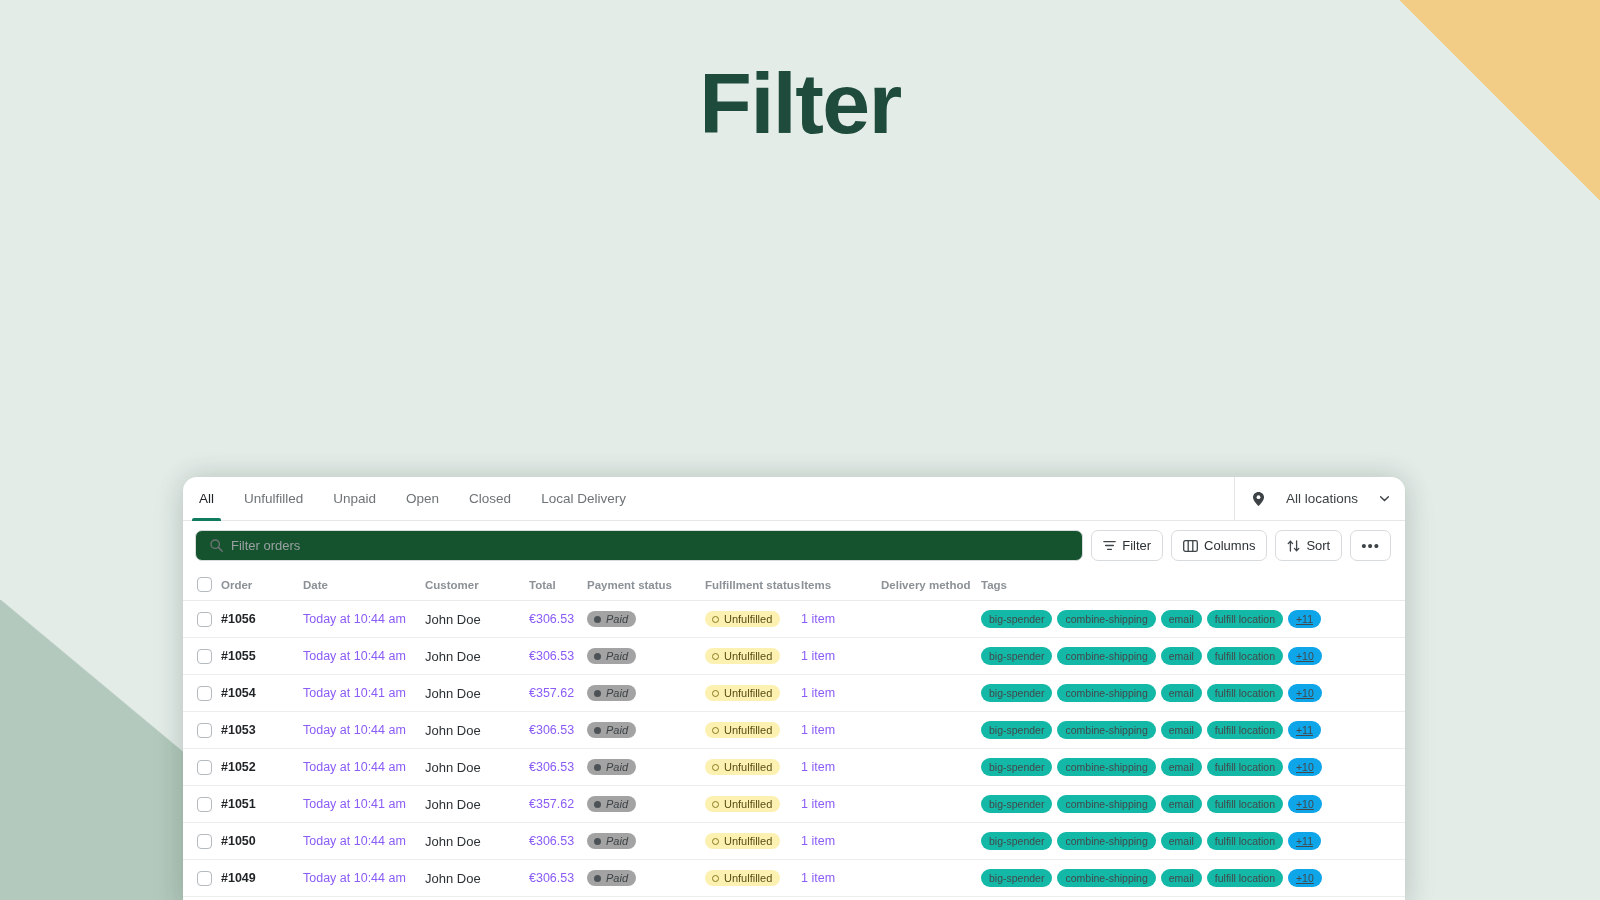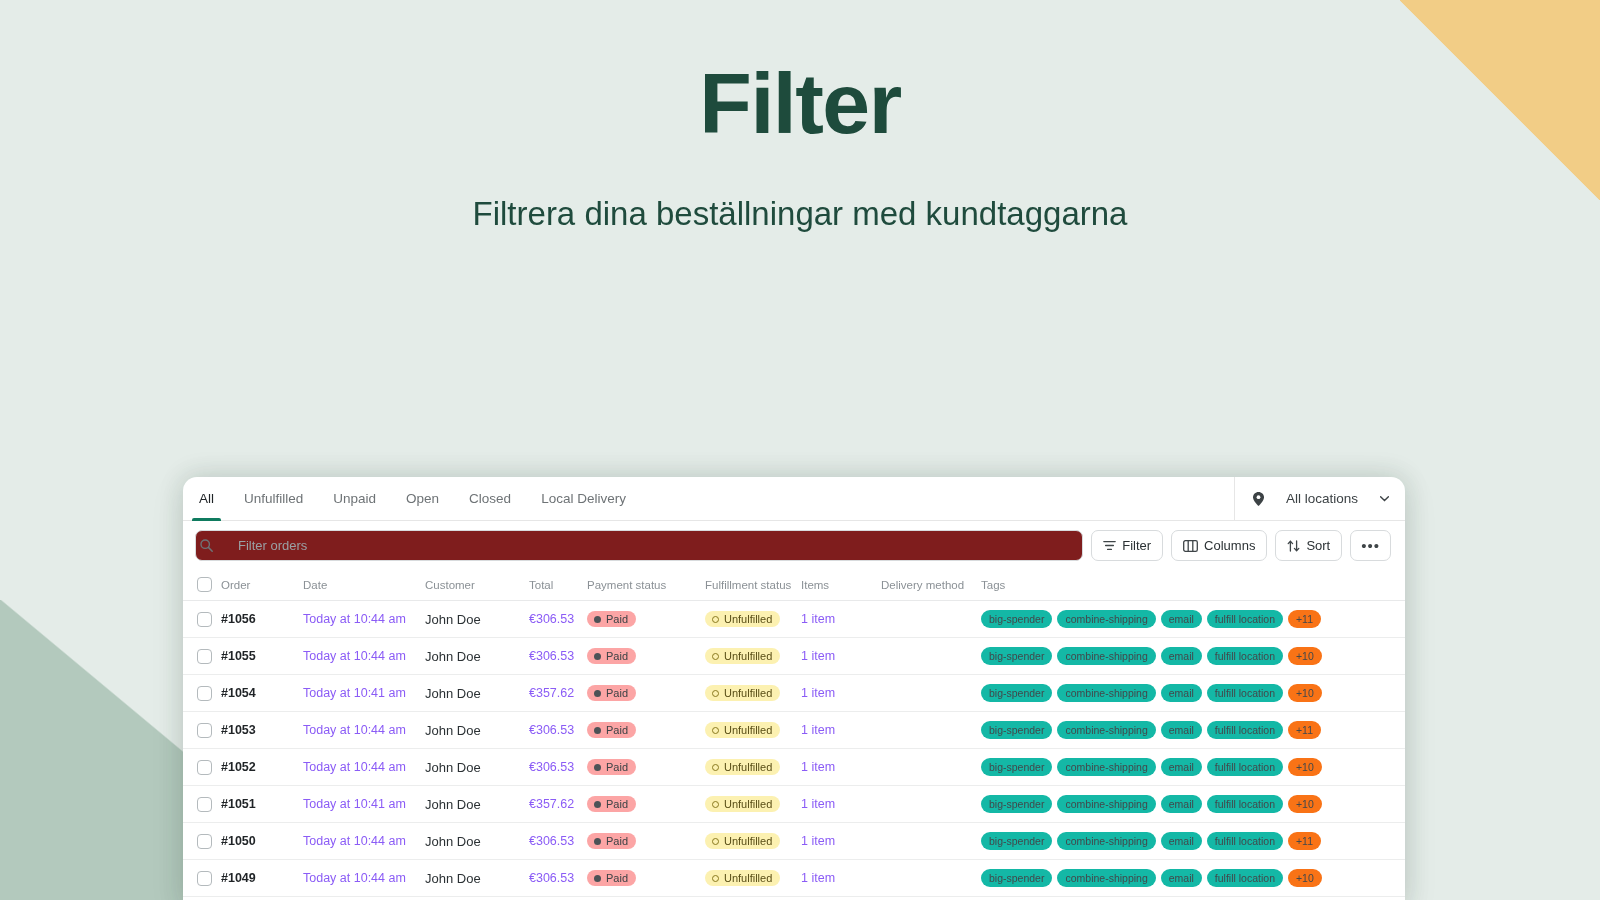--- a/index.html
+++ b/index.html
@@ -122,23 +122,23 @@
     gap: 8px;
     padding: 9px 14px 9px 12px;
   }
   .search-box {
     flex: 1;
     height: 31px;
     border: 1px solid #d8dbdd;
     border-radius: 7px;
     display: flex;
     align-items: center;
-    gap: 25px;
-    padding: 0 4px;
-    background: #7f1d1d;
+    gap: 8px;
+    padding: 0 14px;
+    background: #14532d;
   }
   .search-ph { font-size: 13px; color: #9aa0a4; }
   .tbtn {
     height: 31px;
     border: 1px solid #d8dbdd;
     border-radius: 7px;
     background: #fff;
     display: flex;
     align-items: center;
     gap: 6px;
@@ -148,21 +148,21 @@
     cursor: pointer;
     white-space: nowrap;
   }
   .tbtn.ico-only { padding: 0 10px; font-size: 15px; letter-spacing: 1px; color: #3f4548; }
 
   
   table { width: 100%; border-collapse: collapse; table-layout: fixed; }
   th {
     text-align: left;
     font-size: 11.5px;
-    font-weight: 400;
+    font-weight: 700;
     color: #8b9196;
     padding: 7px 0 8px 0;
     border-bottom: 1px solid #e8e9ea;
   }
   td {
     font-size: 12.5px;
     color: #3c4245;
     padding: 9px 0;
     border-bottom: 1px solid #eceded;
     vertical-align: middle;
@@ -192,48 +192,47 @@
 
   .badge {
     display: inline-flex;
     align-items: center;
     gap: 5px;
     border-radius: 11px;
     padding: 2px 8px 2px 7px;
     font-size: 11px;
     white-space: nowrap;
   }
-  .badge-paid { background: #fca5a5; color: #3c4245; }
+  .badge-paid { background: #a3a3a3; color: #3c4245; font-style: italic; }
   .badge-unful { background: #fcf1b1; color: #594e16; }
   .dot-full { width: 7px; height: 7px; border-radius: 50%; background: #4c5256; flex: none; }
   .dot-ring { width: 7px; height: 7px; border-radius: 50%; border: 1.6px solid #8a7a1f; box-sizing: border-box; flex: none; }
 
   .tags { display: flex; gap: 5px; align-items: center; flex-wrap: nowrap; }
   .tag {
     background: #14b8a6;
     color: #42484b;
     border-radius: 9px;
     padding: 3px 8px;
     font-size: 10.5px;
     white-space: nowrap;
   }
-  .tag-more { background: #f97316; }
+  .tag-more { background: #0ea5e9; text-decoration: underline; }
 
   svg { display: block; }
 </style>
 </head>
 <body>
 
 <div class="corner-tri-tr"></div>
 <div class="corner-tri-bl"></div>
 
 <div class="hero">
   <div class="hero-title">Filter</div>
   <div class="hero-sub">
-    <div>Filtrera dina beställningar med kundtaggarna</div>
   </div>
 </div>
 
 <div class="app-card">
 
   <div class="tabbar">
     <div class="tabs">
       <div class="tab active">All</div>
       <div class="tab">Unfulfilled</div>
       <div class="tab">Unpaid</div>

